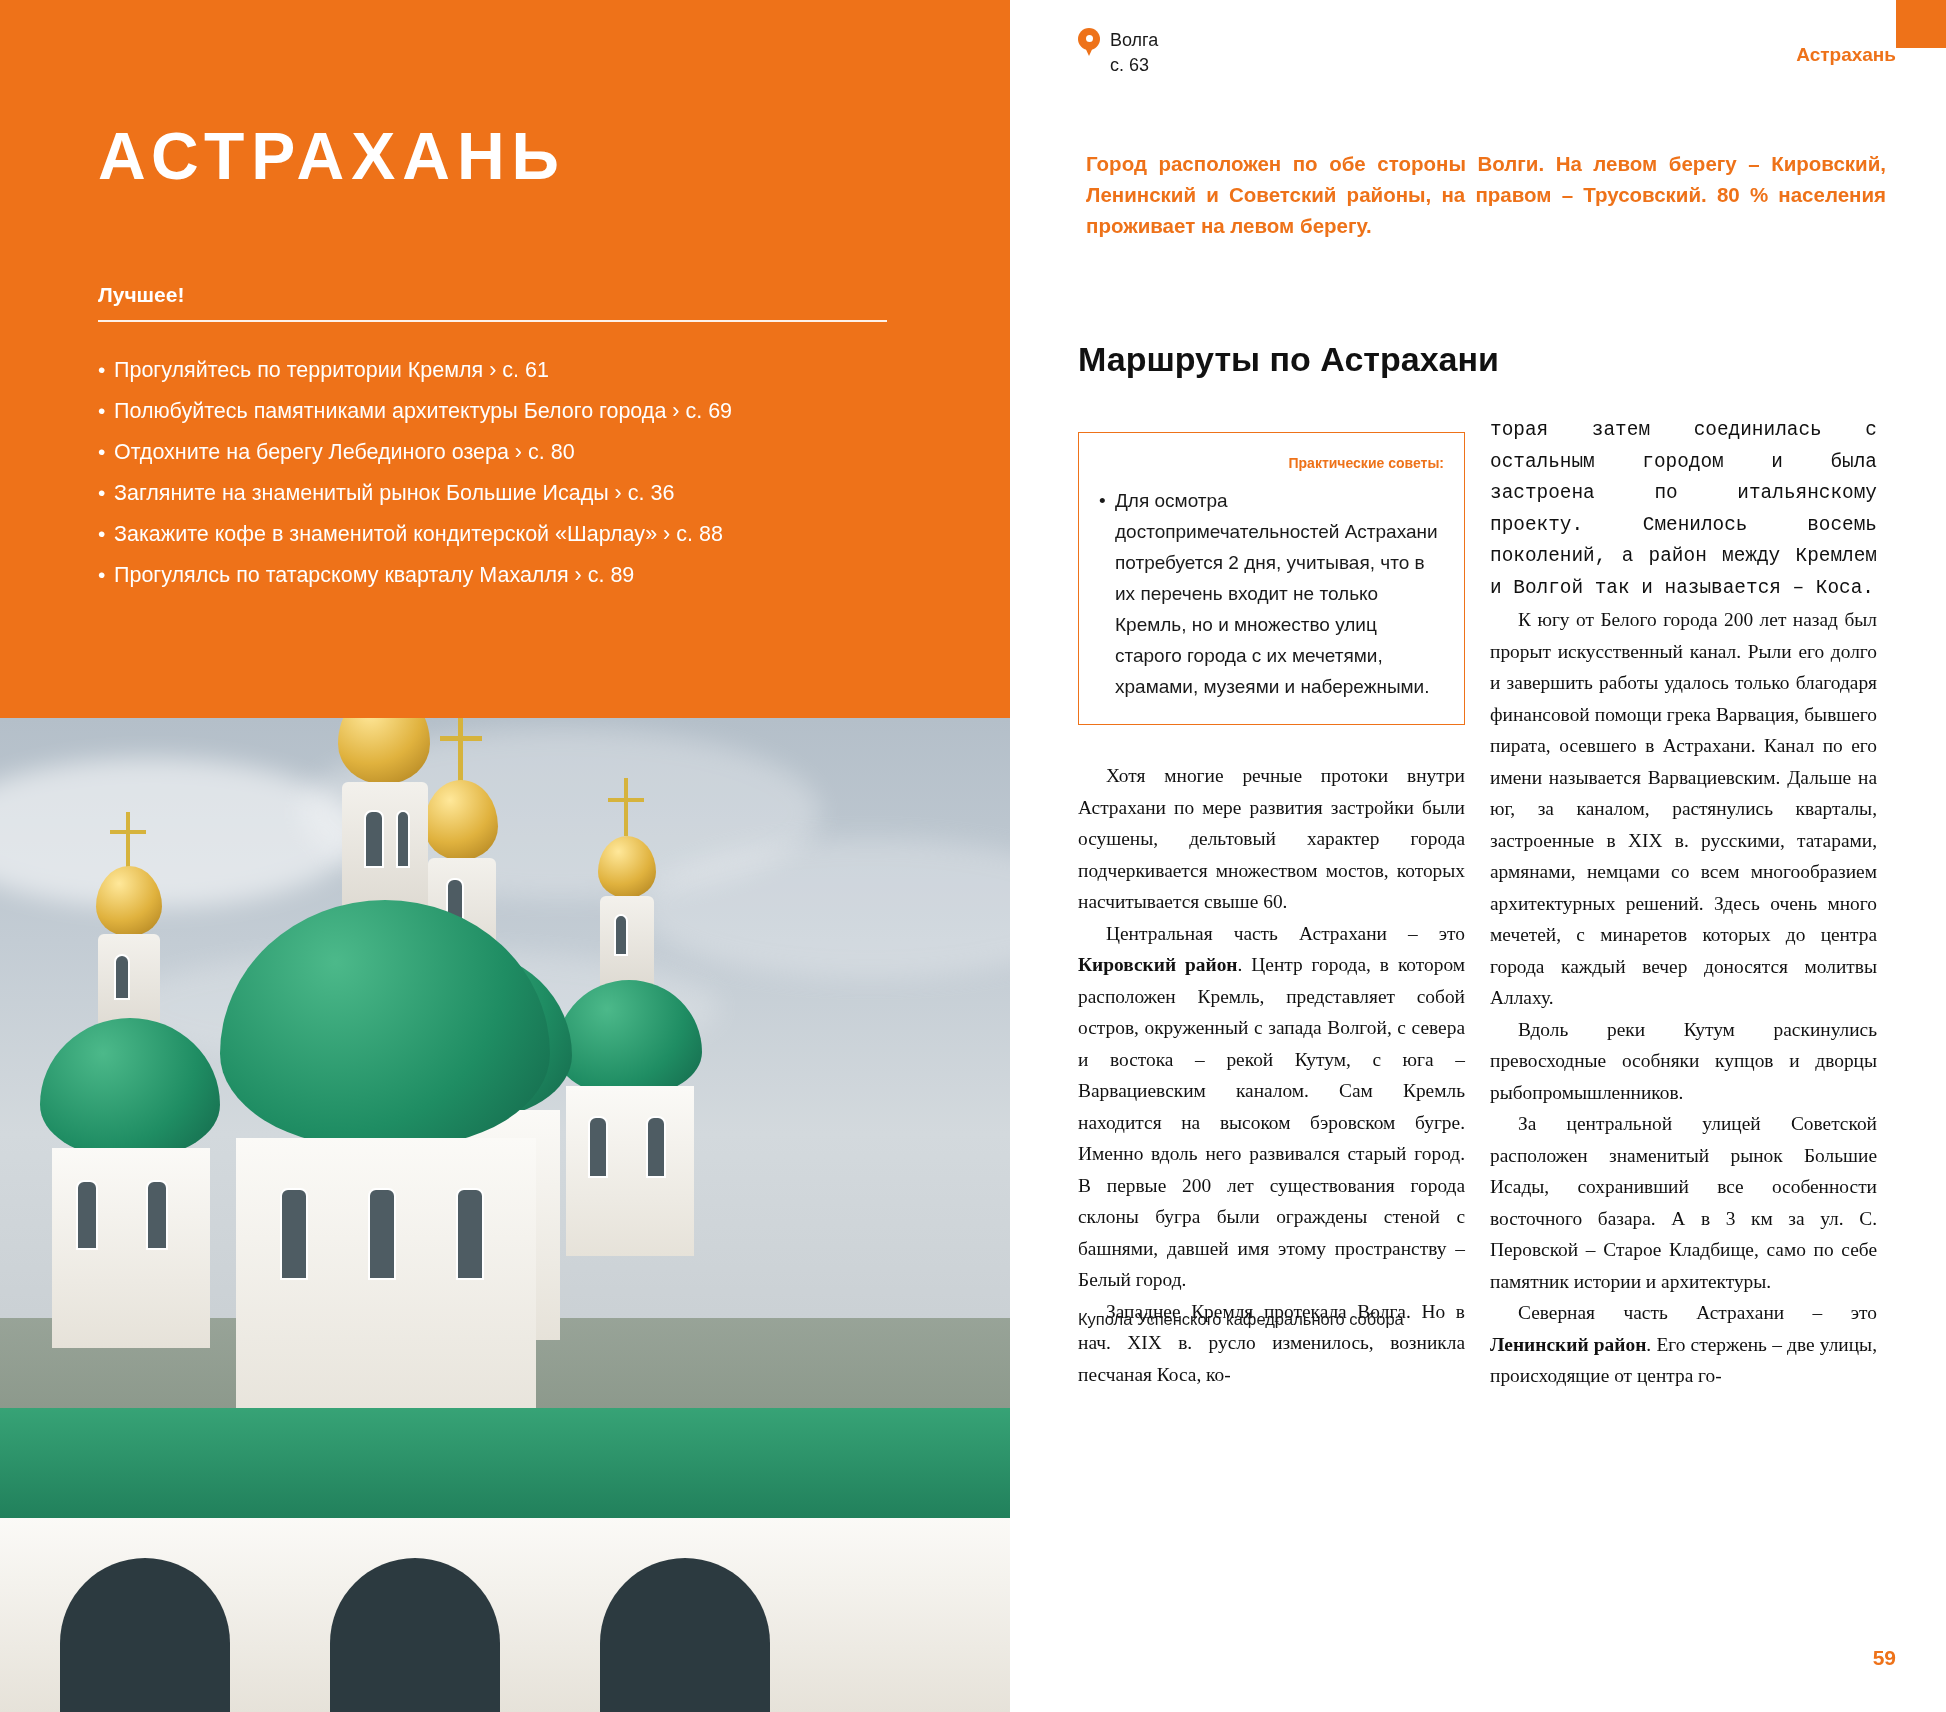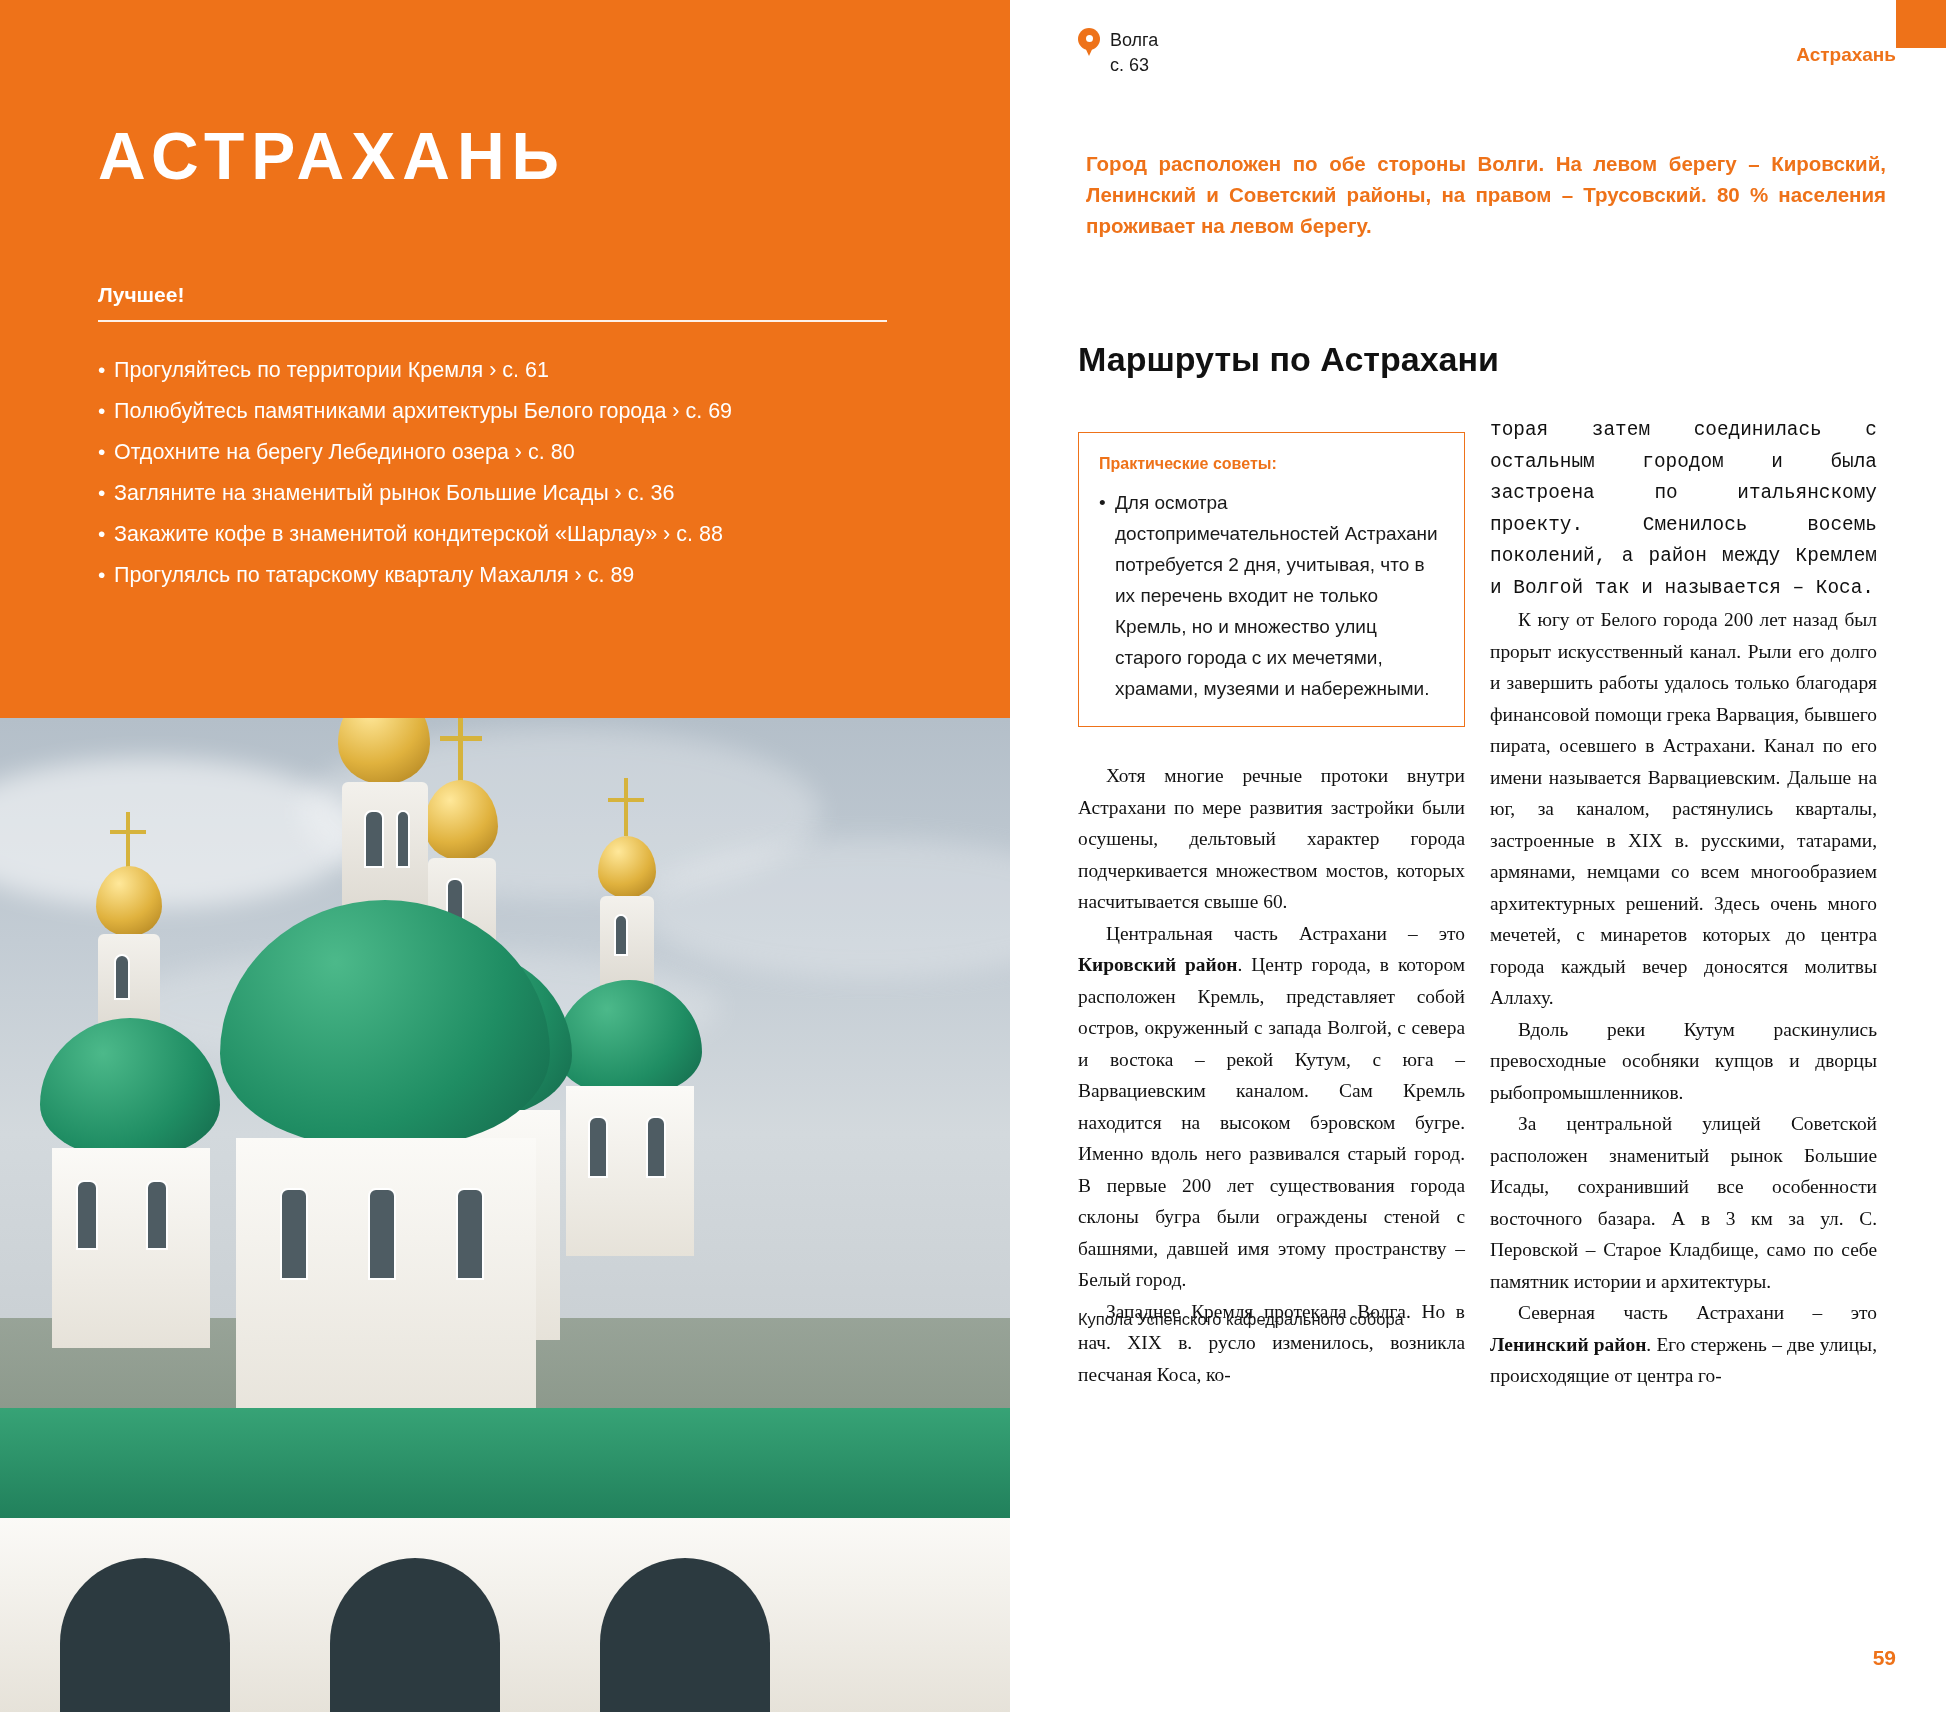--- a/index.html
+++ b/index.html
@@ -223,24 +223,25 @@
   }
   #tips-box {
     position:absolute;
     left:1078px;
     top: 432px;
     width: 387px;
     border: 1.5px solid #ee7219;
     padding: 22px 20px 22px 20px;
   }
   #tips-title {
-    font-size: 16px;
+    font-size: 14px;
     font-weight: bold;
     color:#ee7219;
     margin-bottom: 14px;
+    text-align: right;
   }
   #tips-body {
     display:flex;
     font-size: 19px;
     line-height: 31px;
     color:#1a1a1a;
   }
   #tips-body .dot { flex:0 0 16px; }
   .col {
     position:absolute;

